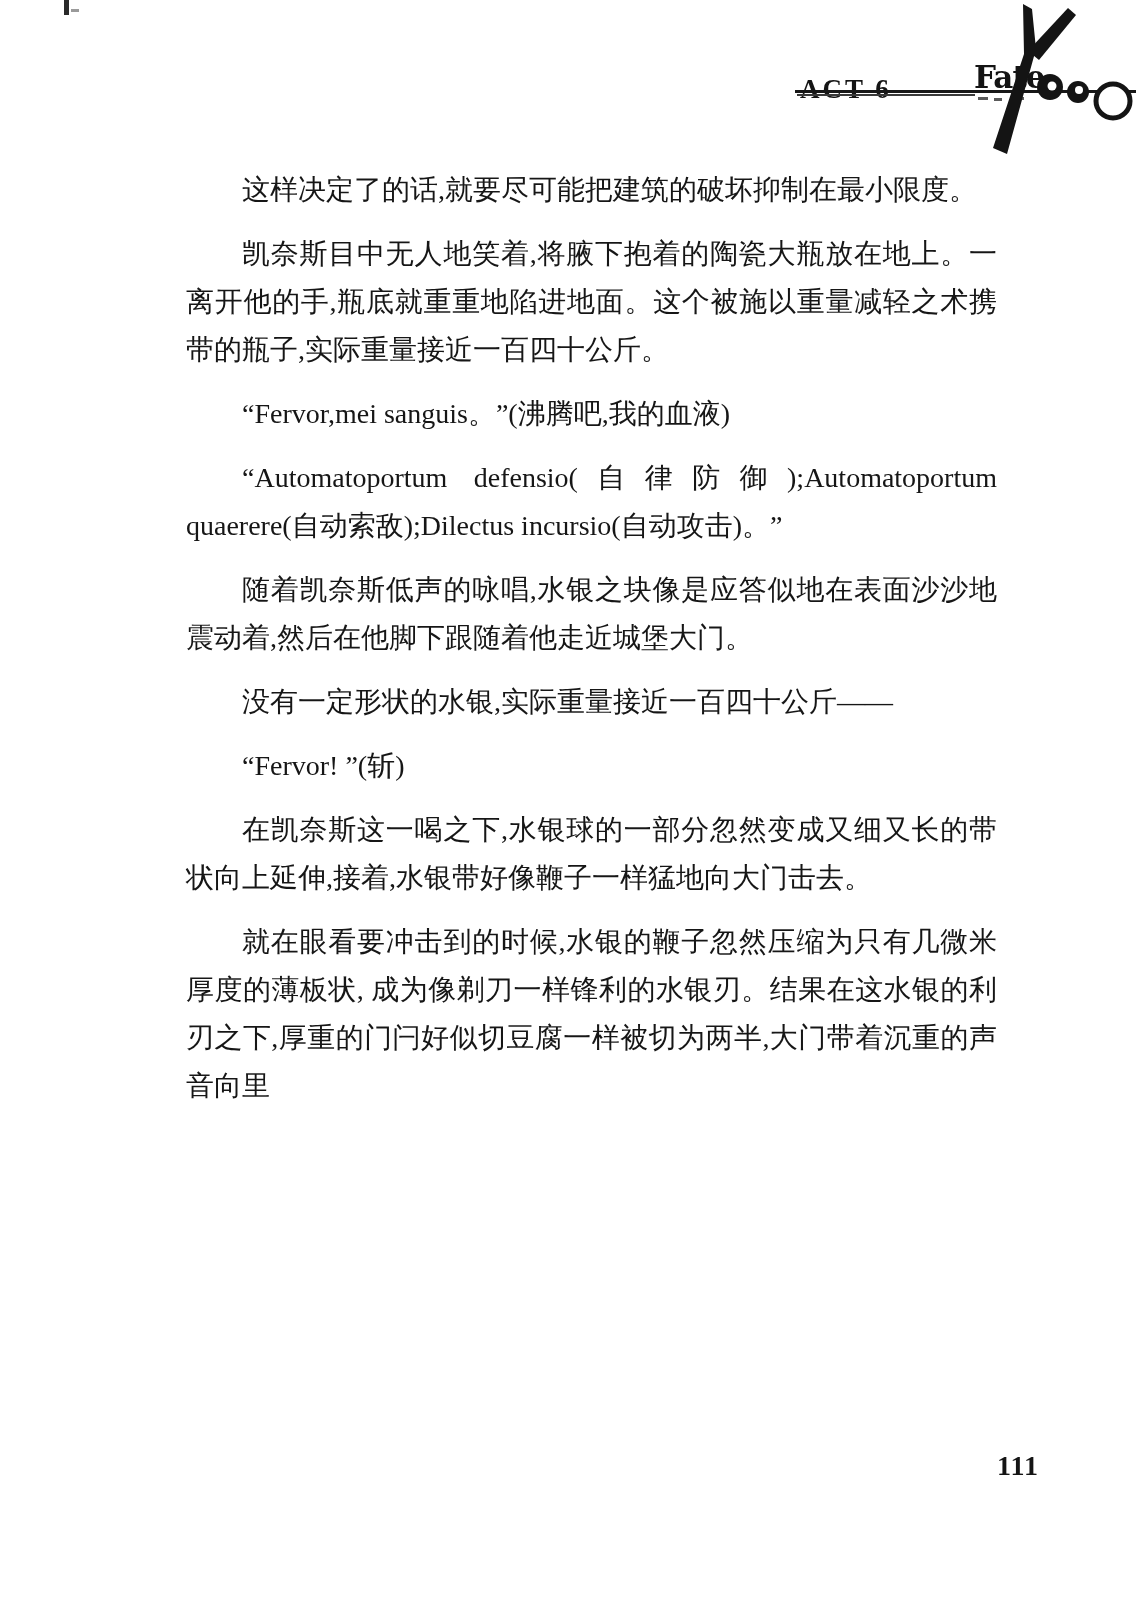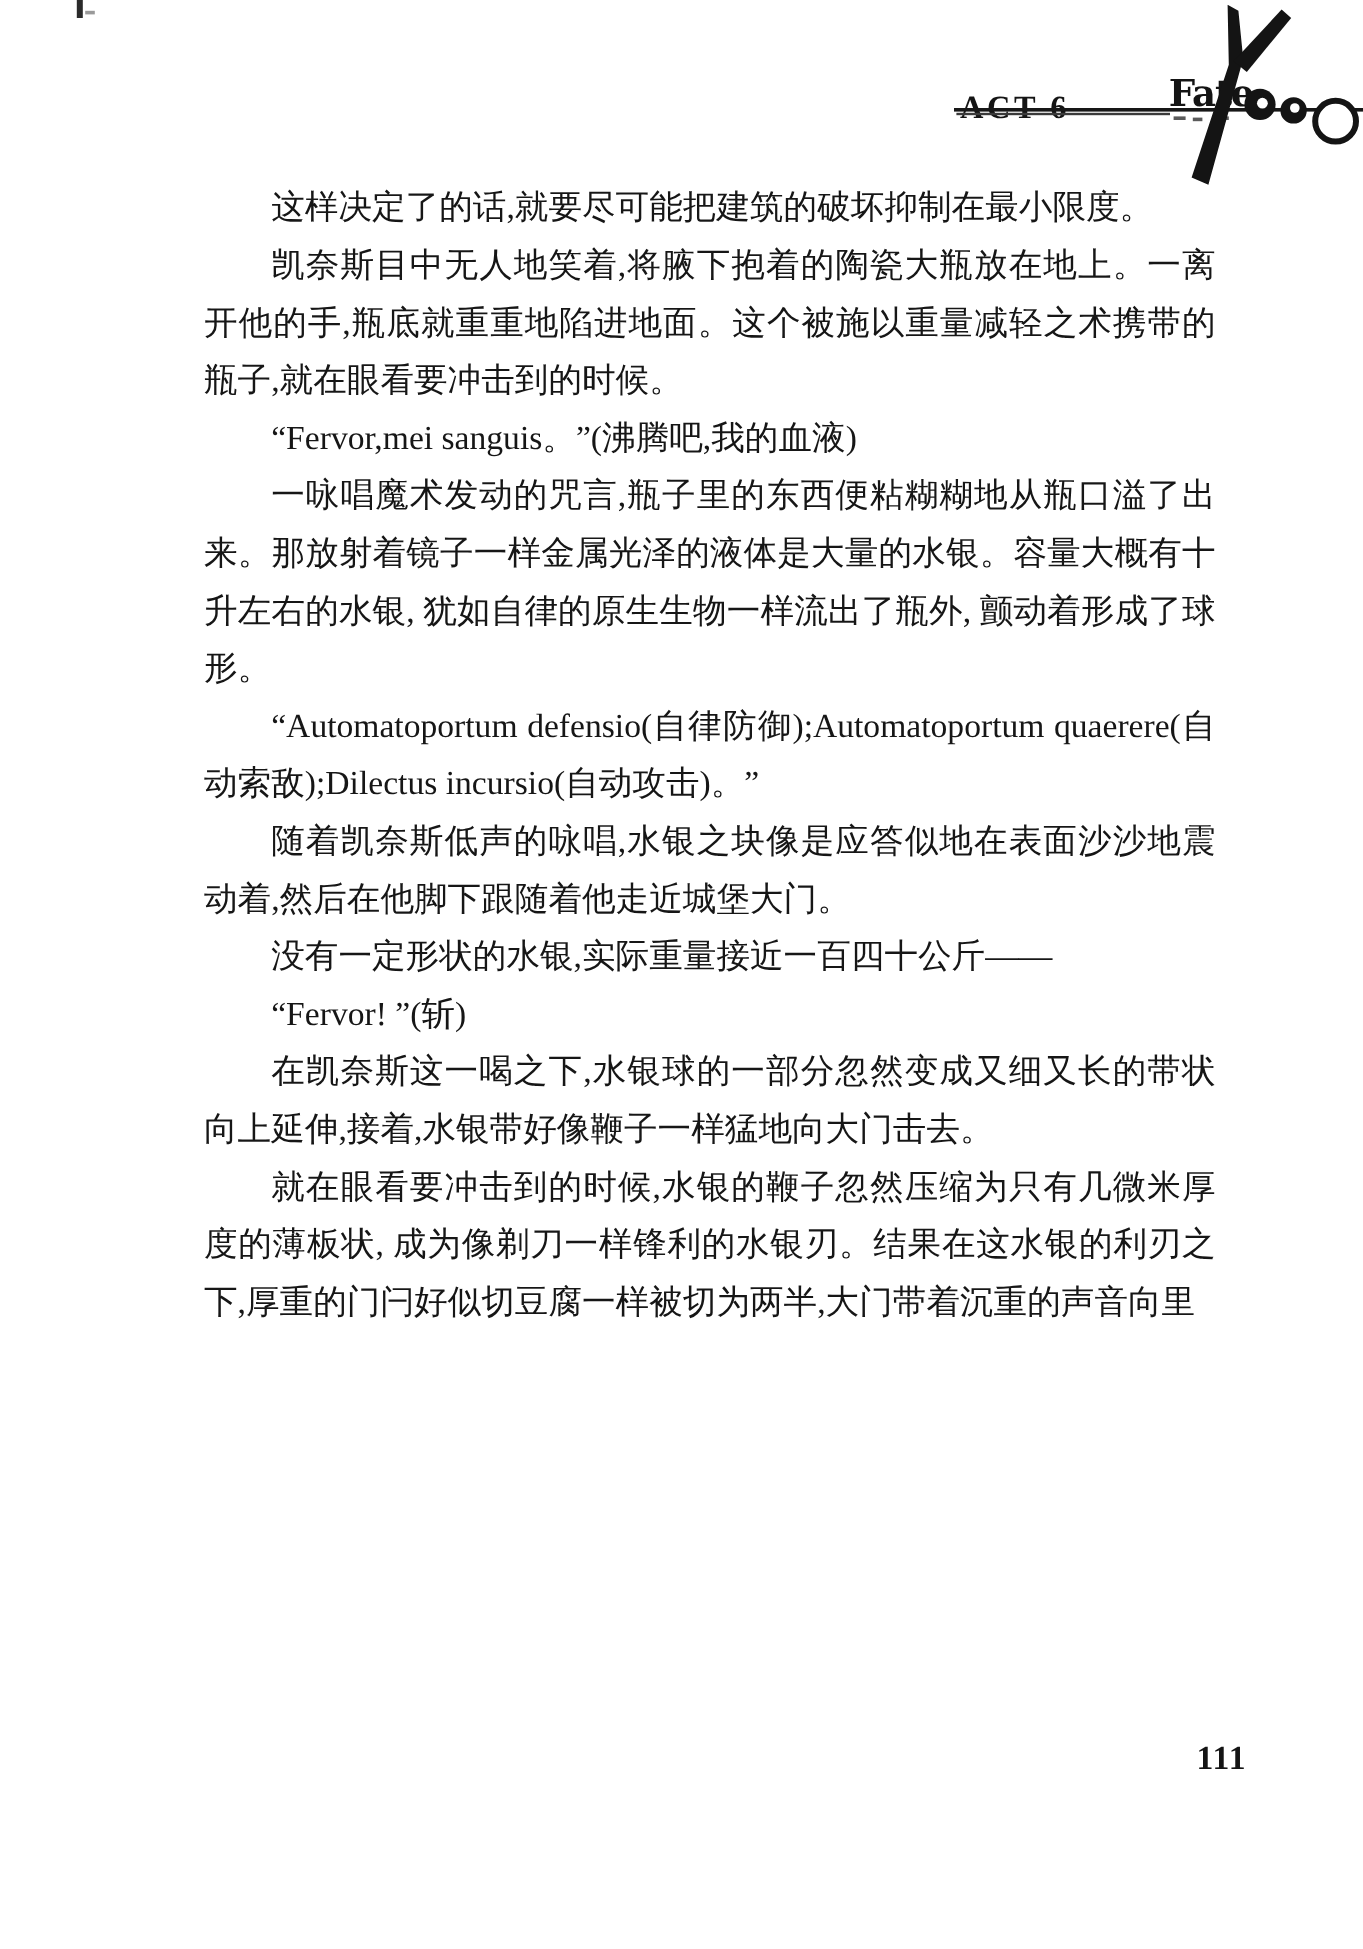--- a/index.html
+++ b/index.html
@@ -40,21 +40,21 @@
   .logo svg { display: block; }
   .body-text {
     position: absolute; left: 170px; top: 150px;
     width: 843px;
     font-size: 28px; line-height: 48px;
     text-align: justify;
     text-justify: inter-ideograph;
     color: #161616;
   }
   .body-text p {
-    margin: 0; padding: 0;
+    margin: 16px; padding: 0;
     text-indent: 2em;
   }
   .page-number {
     position: absolute; left: 997px; top: 1450px;
     font-size: 28px; font-weight: bold; letter-spacing: 1px;
     color: #141414;
   }
 </style>
 </head>
 <body>
@@ -86,23 +86,22 @@
         <circle cx="158" cy="88" r="11" fill="#141414"></circle>
         <circle cx="159" cy="86" r="4" fill="#ffffff"></circle>
         <circle cx="193" cy="97" r="17" fill="#ffffff" stroke="#141414" stroke-width="5"></circle>
       </g>
     </svg>
   </div>
 </header>
 
 <main class="body-text">
   <p>这样决定了的话,就要尽可能把建筑的破坏抑制在最小限度。</p>
-  <p>凯奈斯目中无人地笑着,将腋下抱着的陶瓷大瓶放在地上。一离开他的手,瓶底就重重地陷进地面。这个被施以重量减轻之术携带的瓶子,就在眼看要冲击到的时候。</p>
+  <p>凯奈斯目中无人地笑着,将腋下抱着的陶瓷大瓶放在地上。一离开他的手,瓶底就重重地陷进地面。这个被施以重量减轻之术携带的瓶子,实际重量接近一百四十公斤。</p>
   <p>“Fervor,mei sanguis。”(沸腾吧,我的血液)</p>
-  <p>一咏唱魔术发动的咒言,瓶子里的东西便粘糊糊地从瓶口溢了出来。那放射着镜子一样金属光泽的液体是大量的水银。容量大概有十升左右的水银, 犹如自律的原生生物一样流出了瓶外, 颤动着形成了球形。</p>
   <p>“Automatoportum defensio(自律防御);Automatoportum quaerere(自动索敌);Dilectus incursio(自动攻击)。”</p>
   <p>随着凯奈斯低声的咏唱,水银之块像是应答似地在表面沙沙地震动着,然后在他脚下跟随着他走近城堡大门。</p>
   <p>没有一定形状的水银,实际重量接近一百四十公斤——</p>
   <p>“Fervor! ”(斩)</p>
   <p>在凯奈斯这一喝之下,水银球的一部分忽然变成又细又长的带状向上延伸,接着,水银带好像鞭子一样猛地向大门击去。</p>
   <p>就在眼看要冲击到的时候,水银的鞭子忽然压缩为只有几微米厚度的薄板状, 成为像剃刀一样锋利的水银刃。结果在这水银的利刃之下,厚重的门闩好似切豆腐一样被切为两半,大门带着沉重的声音向里</p>
 </main>
 
 <footer>
   <div class="page-number">111</div>

